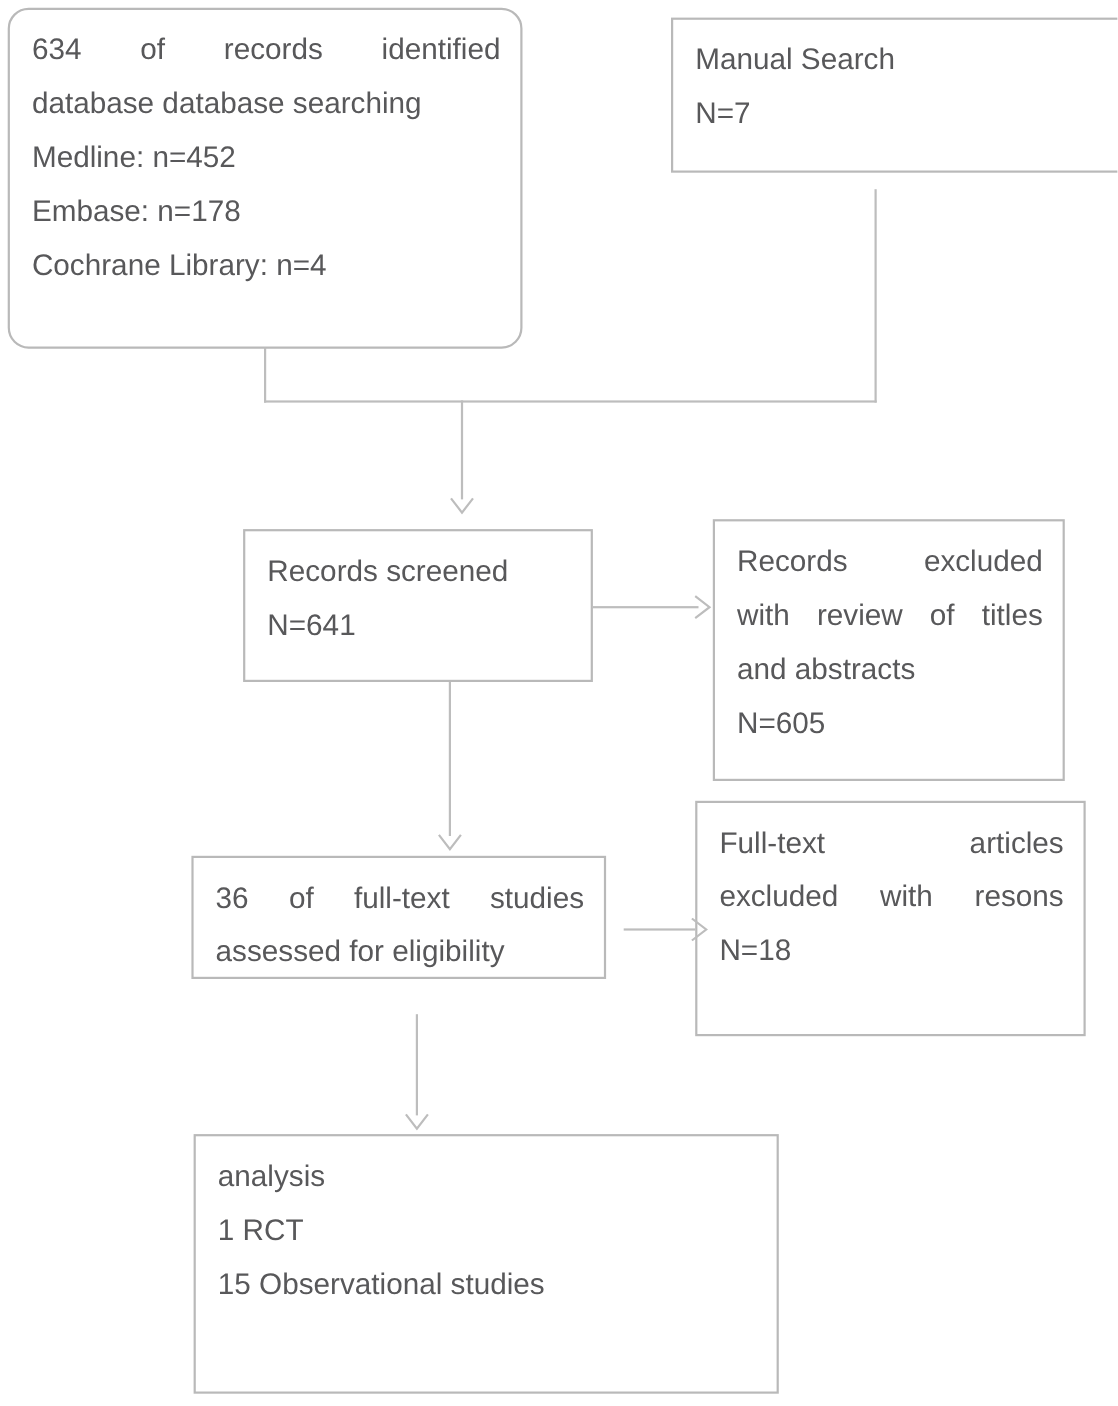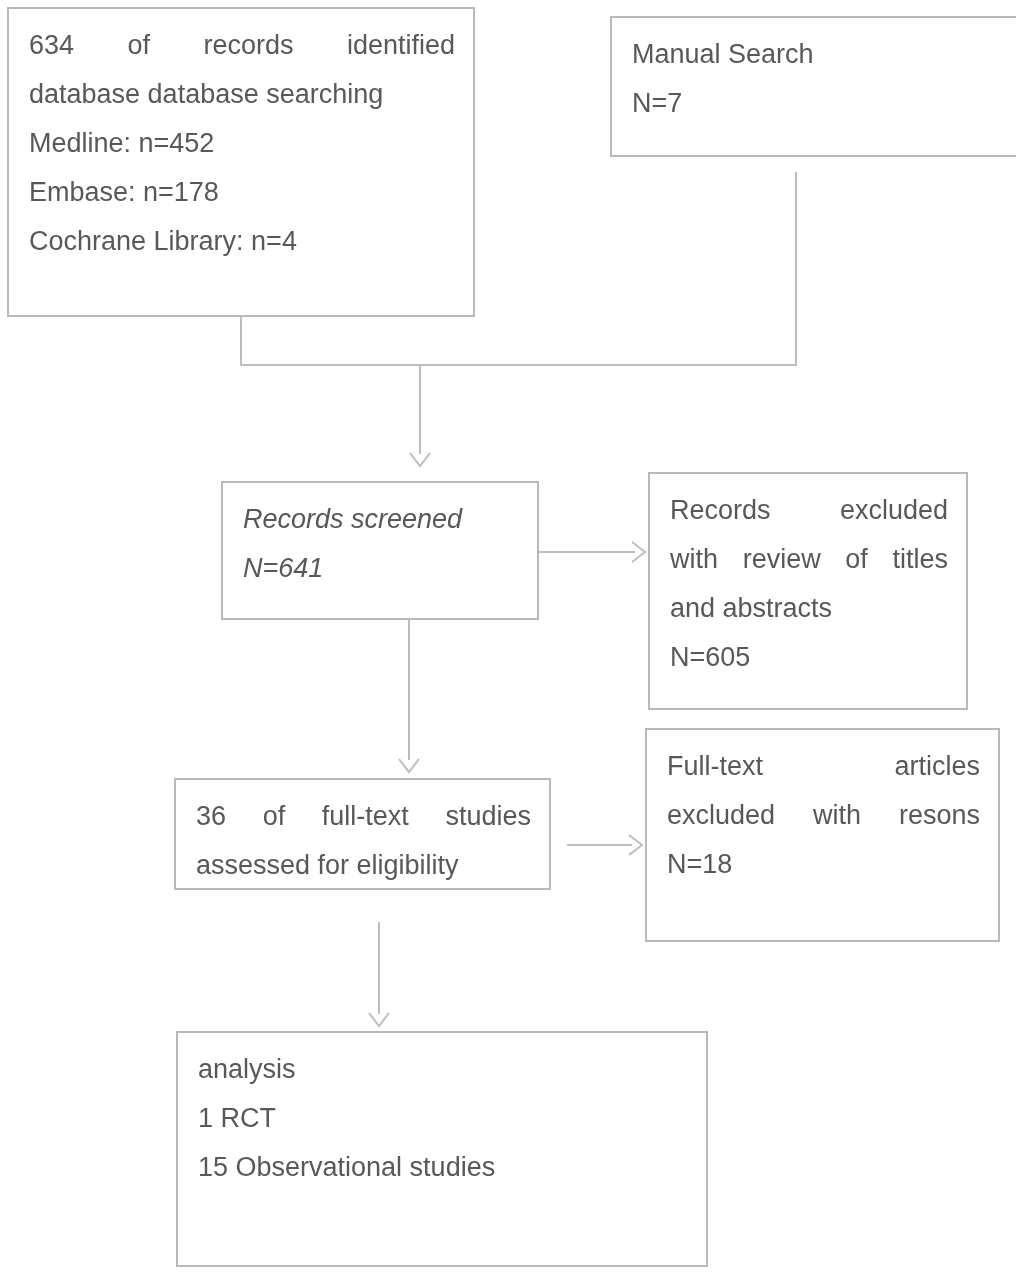--- a/index.html
+++ b/index.html
@@ -61,21 +61,21 @@
     width: 16px;
     height: 22px;
   }
   .arrow-down svg, .arrow-right svg { display: block; }
 </style>
 </head>
 <body>
 
 <div id="canvas">
 
-  <div class="flow-box" style="left:7px; top:7px; width:468px; height:310px;">
+  <div class="flow-box" style="left:7px; top:7px; width:468px; height:310px;border-radius:19px;">
     <div class="inner">
       <div class="line-just">634 of records identified</div>
       <div class="line-left">database database searching</div>
       <div class="line-left">Medline: n=452</div>
       <div class="line-left">Embase: n=178</div>
       <div class="line-left">Cochrane Library: n=4</div>
     </div>
   </div>
 
   <div class="flow-box" style="left:610px; top:16px; width:436px; height:141px;">
@@ -89,21 +89,21 @@
   <div class="conn-v" style="left:795px; top:172px; height:194px;"></div>
   <div class="conn-h" style="left:240px; top:364px; width:557px;"></div>
 
   <div class="conn-v" style="left:419px; top:364px; height:90px;"></div>
   <div class="arrow-down" style="left:409px; top:452px;">
     <svg width="22" height="16" viewBox="0 0 22 16">
       <path d="M1 1 L11 14 L21 1" fill="none" stroke="#bdbdbd" stroke-width="2"></path>
     </svg>
   </div>
 
-  <div class="flow-box" style="left:221px; top:481px; width:318px; height:139px;font-style:italic;">
+  <div class="flow-box" style="left:221px; top:481px; width:318px; height:139px;">
     <div class="inner">
       <div class="line-left">Records screened</div>
       <div class="line-left">N=641</div>
     </div>
   </div>
 
   <div class="flow-box" style="left:648px; top:424px; width:320px; height:238px;margin-top:48px;">
     <div class="inner">
       <div class="line-just">Records excluded</div>
       <div class="line-just">with review of titles</div>
@@ -126,21 +126,21 @@
     </svg>
   </div>
 
   <div class="flow-box" style="left:174px; top:778px; width:377px; height:112px;">
     <div class="inner">
       <div class="line-just">36 of full-text studies</div>
       <div class="line-left">assessed for eligibility</div>
     </div>
   </div>
 
-  <div class="flow-box" style="left:645px; top:728px; width:355px; height:214px;padding-left:44px;">
+  <div class="flow-box" style="left:632px; top:728px; width:355px; height:214px;padding-left:44px;">
     <div class="inner">
       <div class="line-just">Full-text articles</div>
       <div class="line-just">excluded with resons</div>
       <div class="line-left">N=18</div>
     </div>
   </div>
 
   <div class="conn-h" style="left:567px; top:844px; width:65px;"></div>
   <div class="arrow-right" style="left:628px; top:834px;">
     <svg width="16" height="22" viewBox="0 0 16 22">

